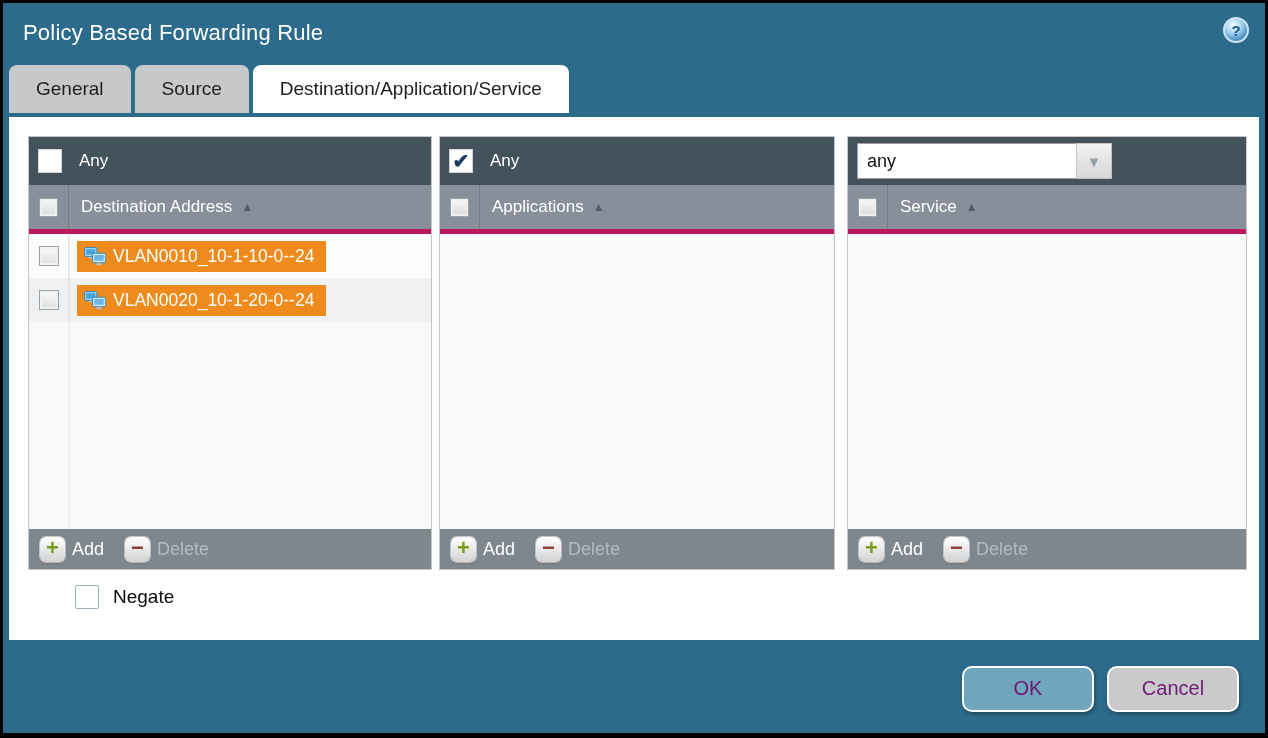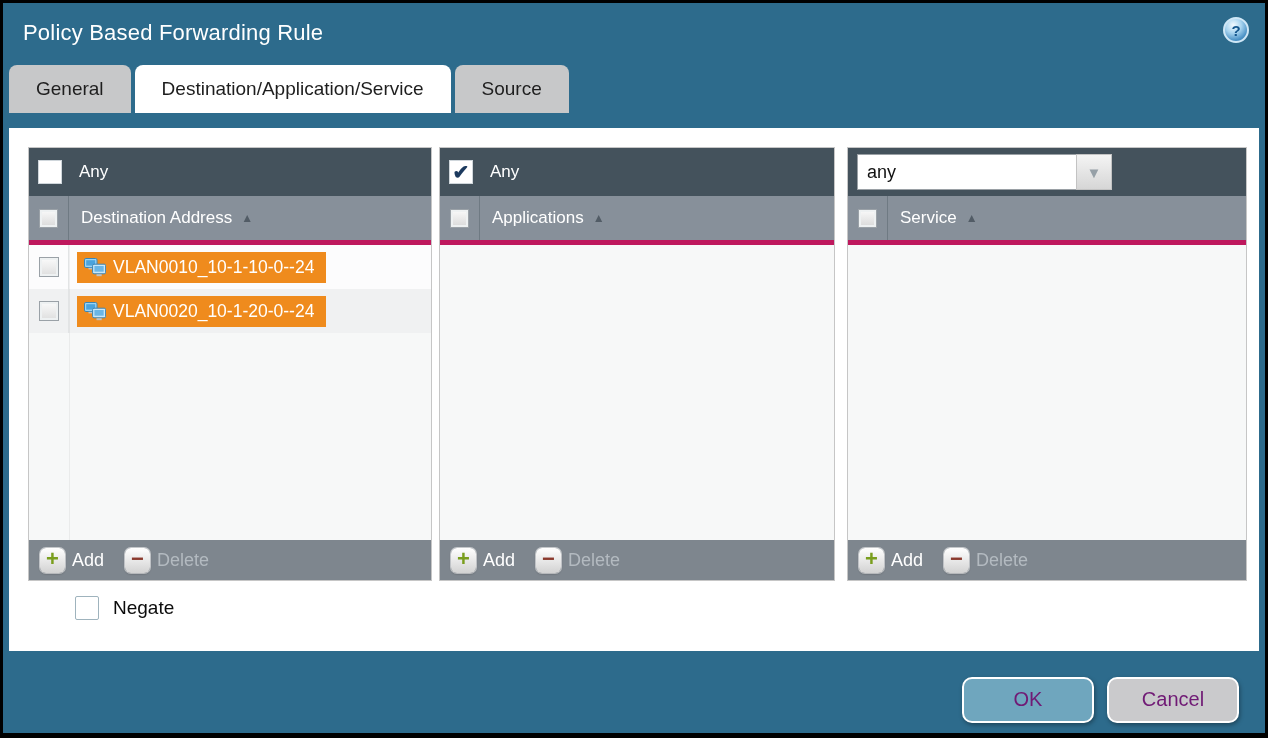--- a/index.html
+++ b/index.html
@@ -34,21 +34,21 @@
   
   .tabbar { flex:none; height:50px; display:flex; align-items:flex-end; padding-left:6px; gap:4px; }
   .tab {
     height:48px; line-height:48px; padding:0 27px;
     background:#c7c8c9; color:#1e1e1e; font-size:19px;
     border-radius:8px 8px 0 0; white-space:nowrap; cursor:pointer;
   }
   .tab.active { background:#fff; }
   
   .panel {
-    flex:none; margin:15px 6px; background:#fff; height:523px;
+    flex:none; margin:4px 6px; background:#fff; height:523px;
     box-sizing:border-box; padding:19px 0 0 19px;
   }
   .columns { display:flex; }
   .col {
     box-sizing:border-box; height:434px; display:flex; flex-direction:column;
     border:1px solid #c6c6c6; background:#f7f8f8;
   }
   .col-dest  { width:404px; }
   .col-apps  { width:396px; margin-left:7px; }
   .col-svc   { width:400px; margin-left:12px; }
@@ -152,22 +152,22 @@
 
 <div class="dialog">
 
   <div class="titlebar">
     <span class="title">Policy Based Forwarding Rule</span>
     <span class="help-icon">?</span>
   </div>
 
   <div class="tabbar">
     <div class="tab">General</div>
+    <div class="tab">Source</div>
     <div class="tab active">Destination/Application/Service</div>
-    <div class="tab">Source</div>
   </div>
 
   <div class="panel">
     <div class="columns">
 
       <div class="col col-dest">
         <div class="anybar">
           <span class="cb-any"></span>
           <span class="any-label">Any</span>
         </div>

